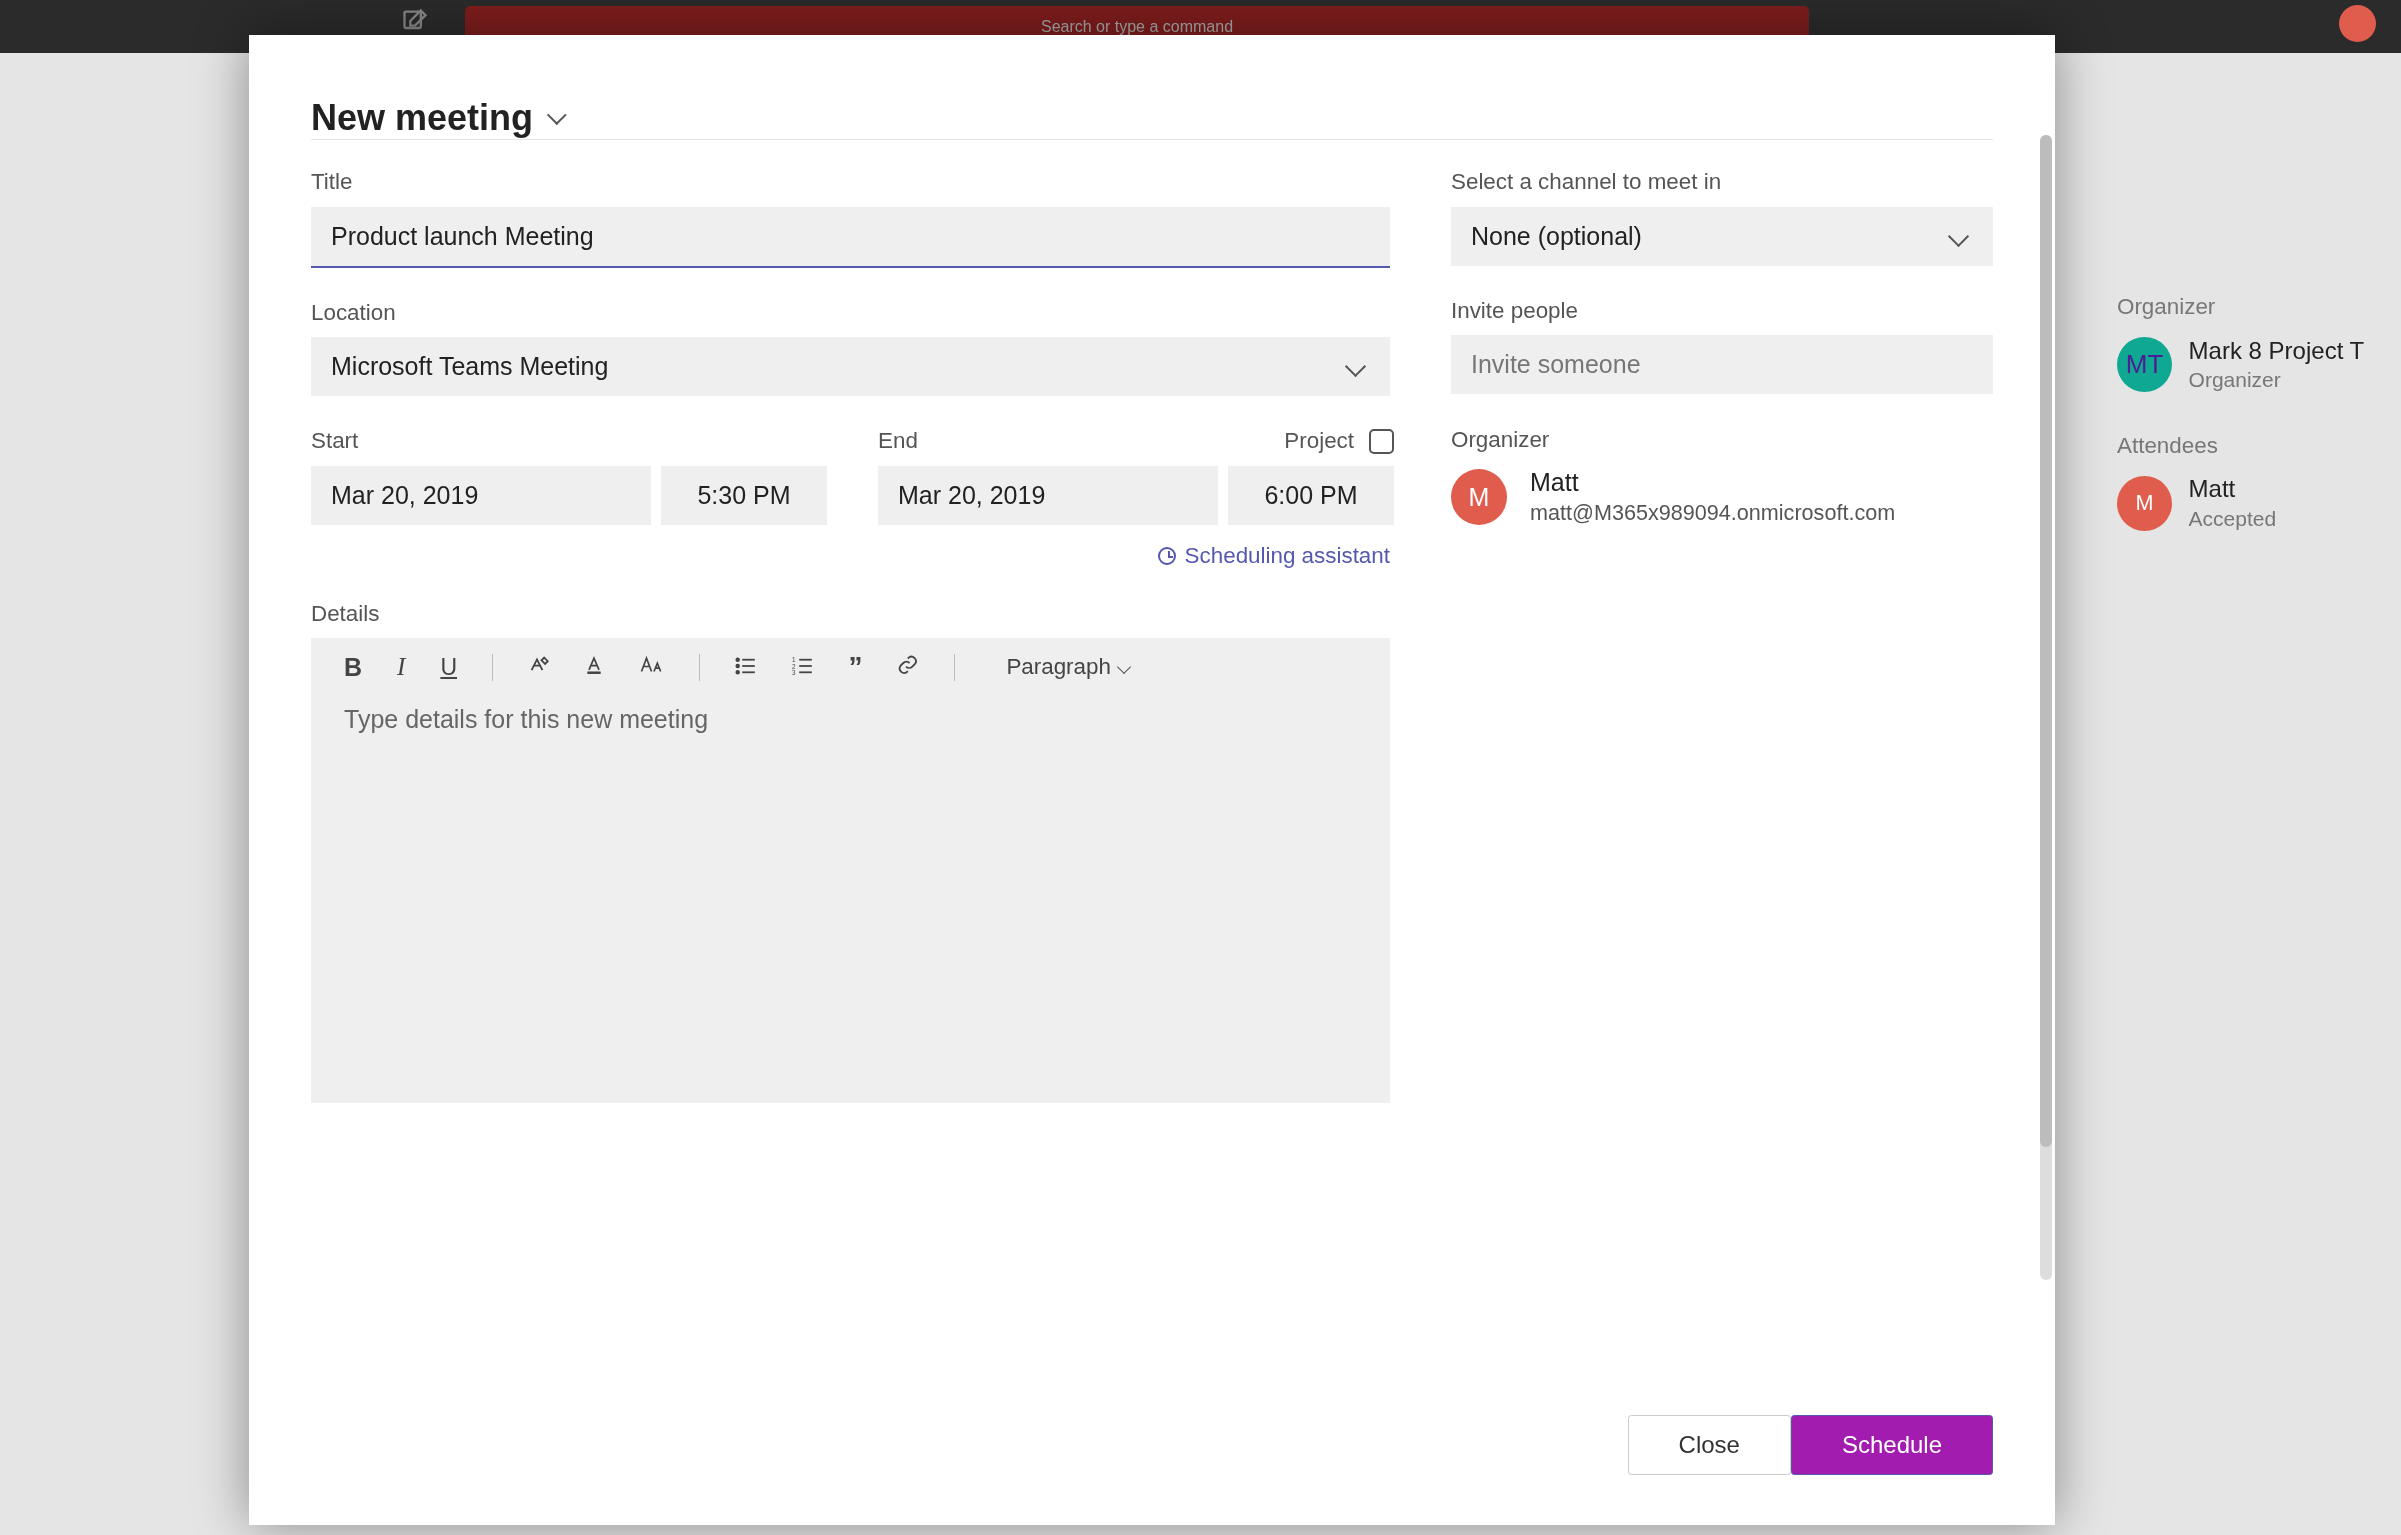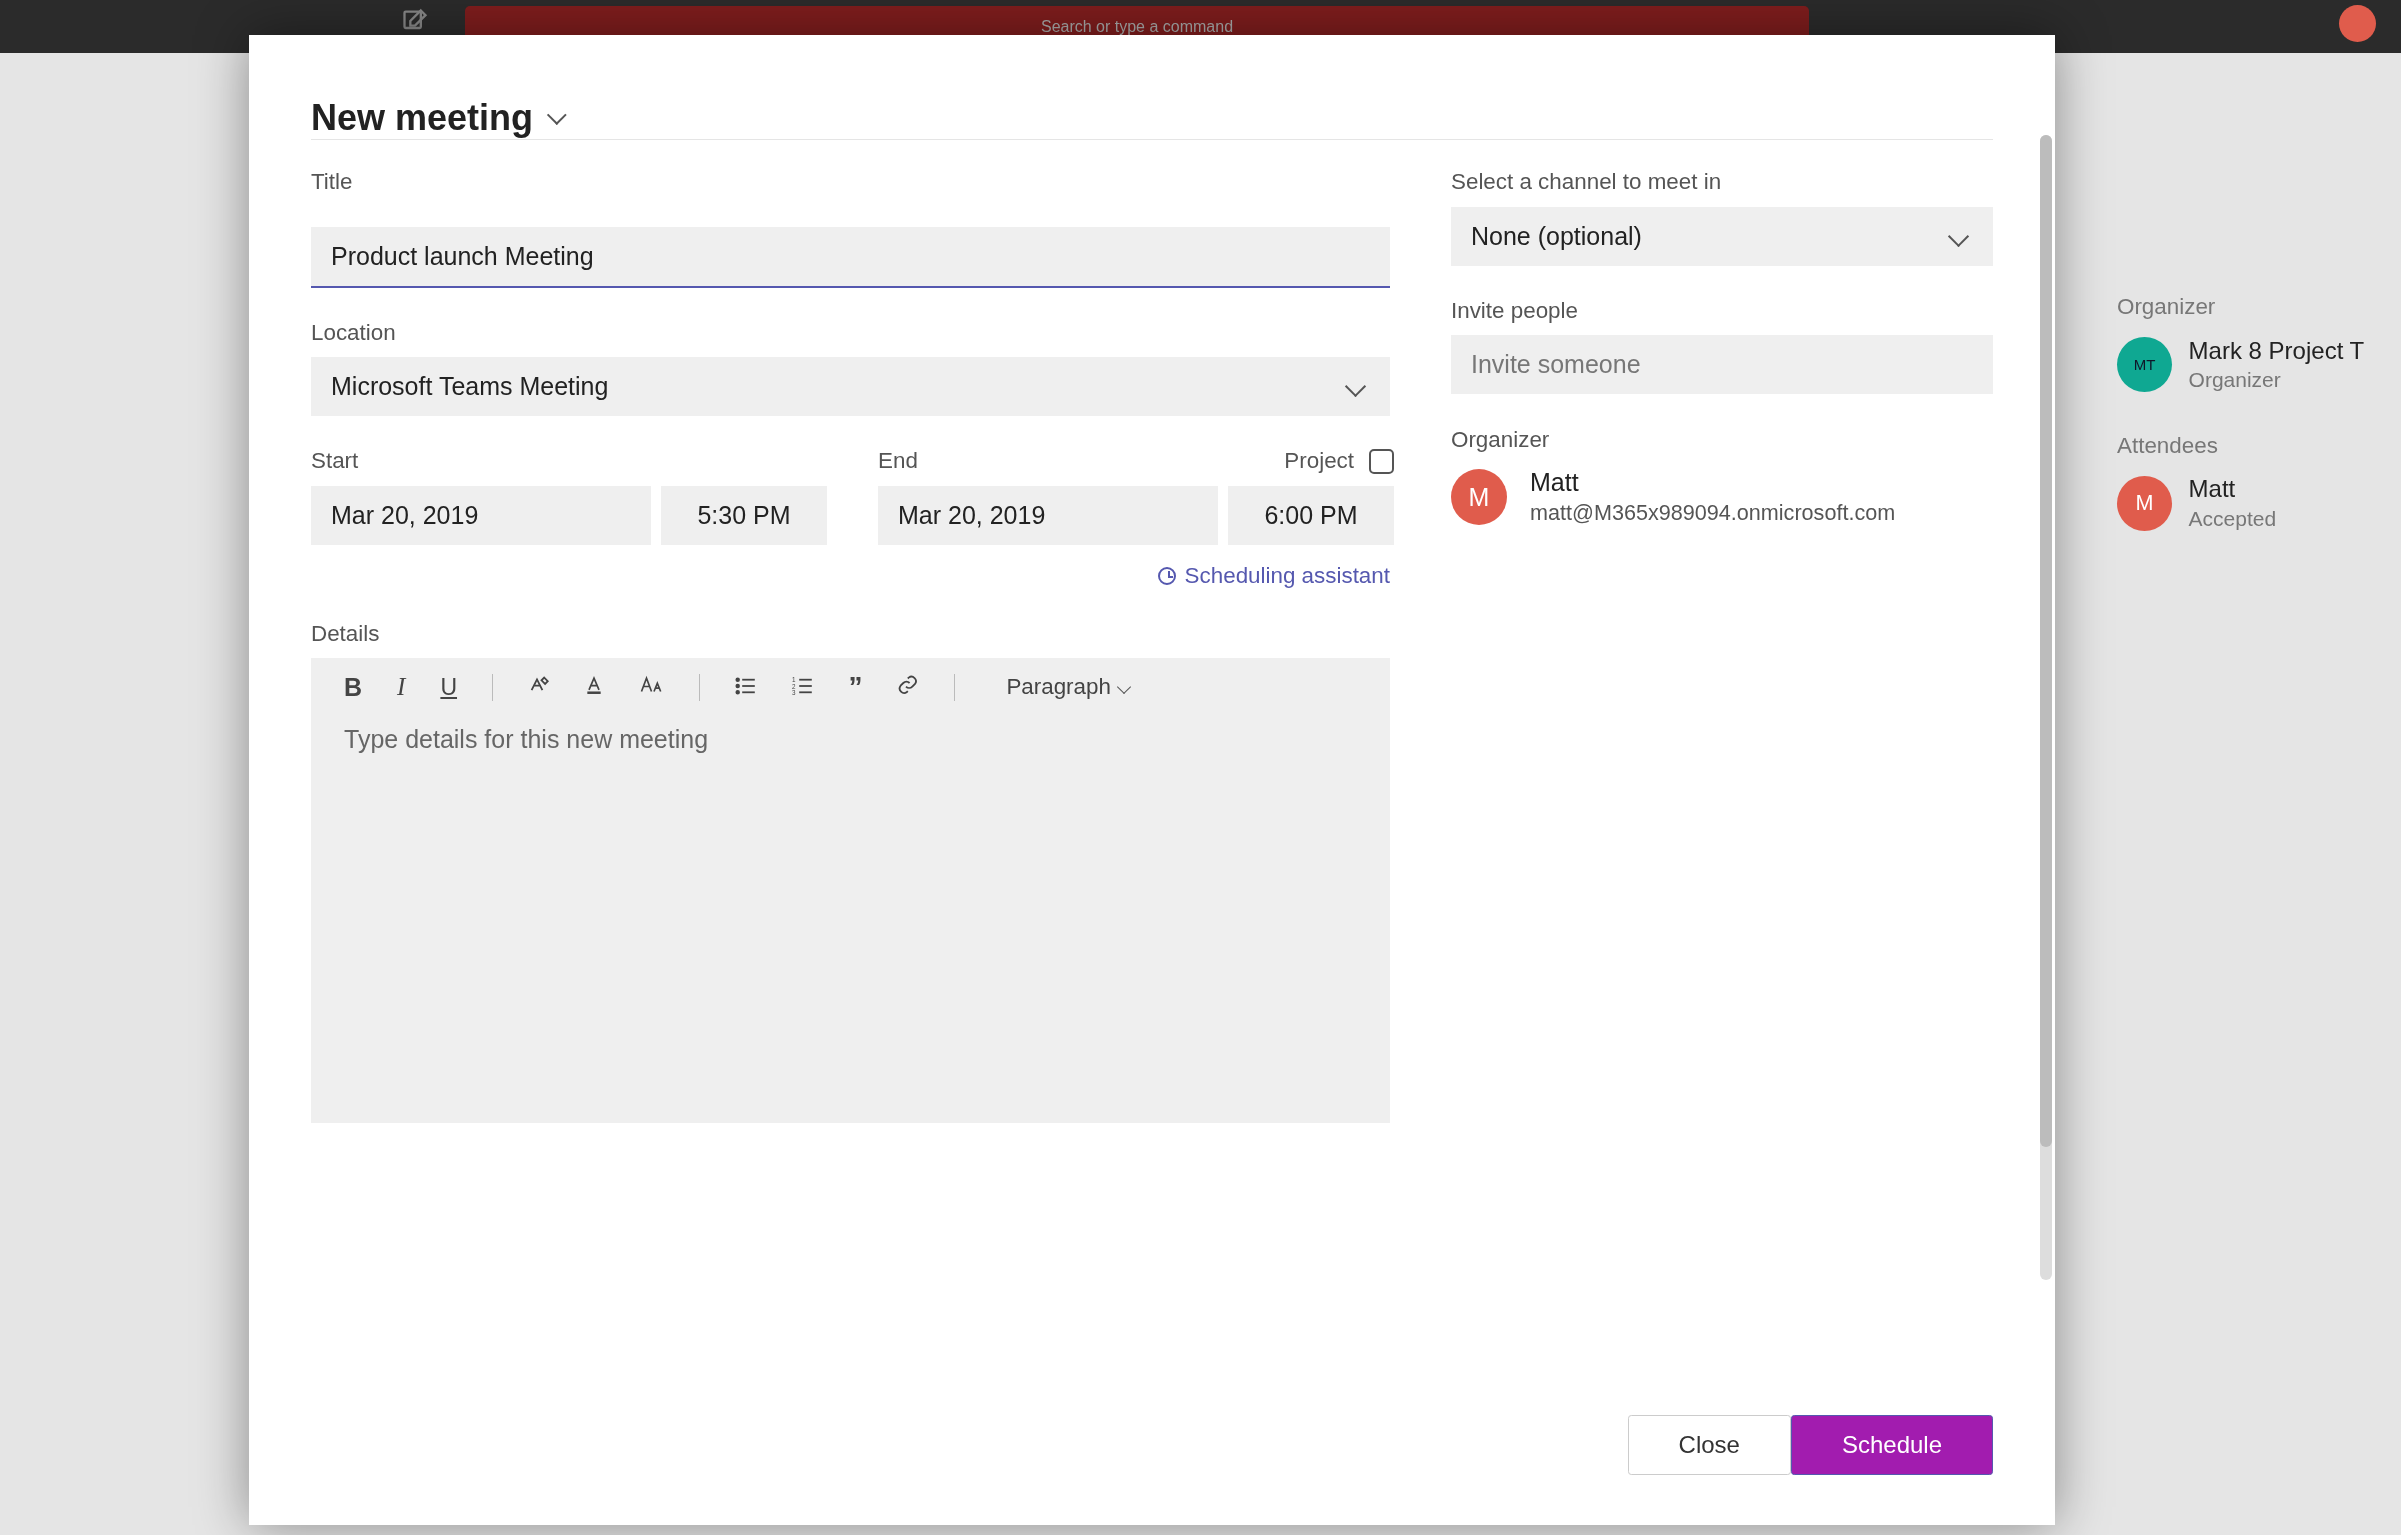--- a/index.html
+++ b/index.html
@@ -117,21 +117,20 @@
       background: #efefef;
       border: none;
       font-size: 25px;
       color: #222;
       padding: 15px 20px;
       width: 100%;
       font-family: inherit;
     }
     .input.focused {
       border-bottom: 2.5px solid #5558af;
-      margin-top: 20px;
     }
     .select {
       display: flex;
       justify-content: space-between;
       align-items: center;
       cursor: pointer;
     }
     .select .chev {
       width: 15px; height: 15px;
       border-right: 2.5px solid #555;
@@ -263,21 +262,21 @@
       right: 0;
       top: 53px;
       width: 307px;
       height: 1411px;
       padding: 241px 25px 0 23px;
       color: #555;
       font-size: 22.4px;
     }
     .side-label { color:#777; margin-bottom:16.6px;}
     .side-row { display:flex; gap:16.6px; align-items:center; margin-bottom:41px;}
-    .avatar-teal { width:55px;height:55px;border-radius:50%;background:#0fa892;color:#0f172a;display:flex;align-items:center;justify-content:center;font-size:15px;}
+    .avatar-teal { width:55px;height:55px;border-radius:50%;background:#0fa892;color:#4c1d95;display:flex;align-items:center;justify-content:center;font-size:26px;}
     .avatar-red  { width:55px;height:55px;border-radius:50%;background:#e05c4c;color:#fff;display:flex;align-items:center;justify-content:center;font-size:21.6px;}
     .side-name {font-size:24px;color:#222;}
     .side-sub {font-size:21px;color:#777;margin-top:3.3px;}
     .para-dd { font-size:22.4px; display:flex; align-items:center; gap:8.3px; margin-left:16.6px;}
     .scroll-track { position:absolute; right:3.3px; top:100px; width:11.6px; height:1145px; background:#ddd; border-radius:6.6px;}
     .scroll-thumb { width:11.6px; height:1012px; background:#bcbcbc; border-radius:6.6px;}
   </style>
 </head>
 <body>
 

